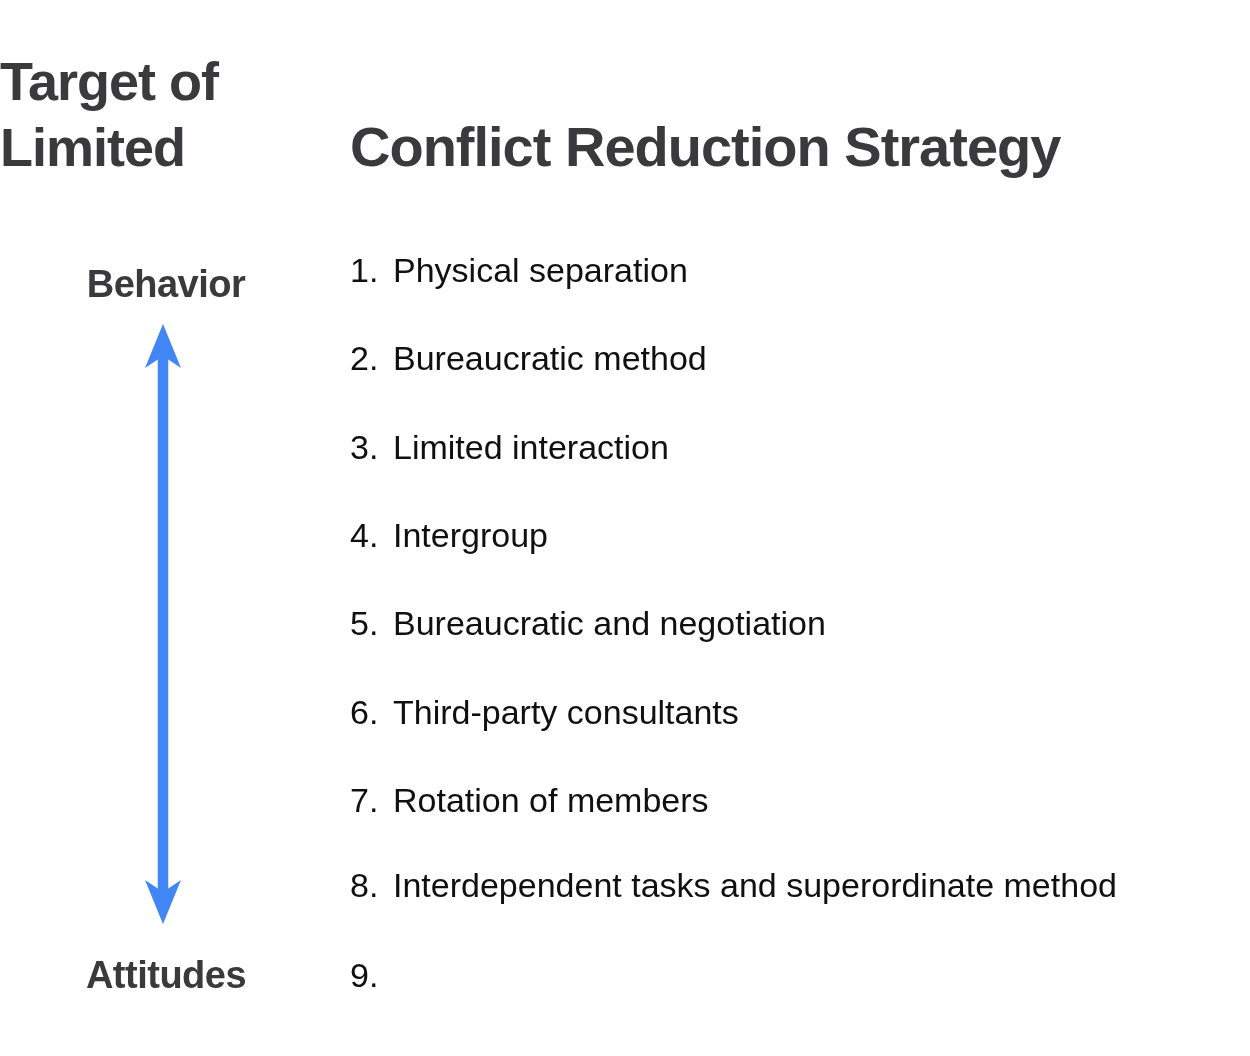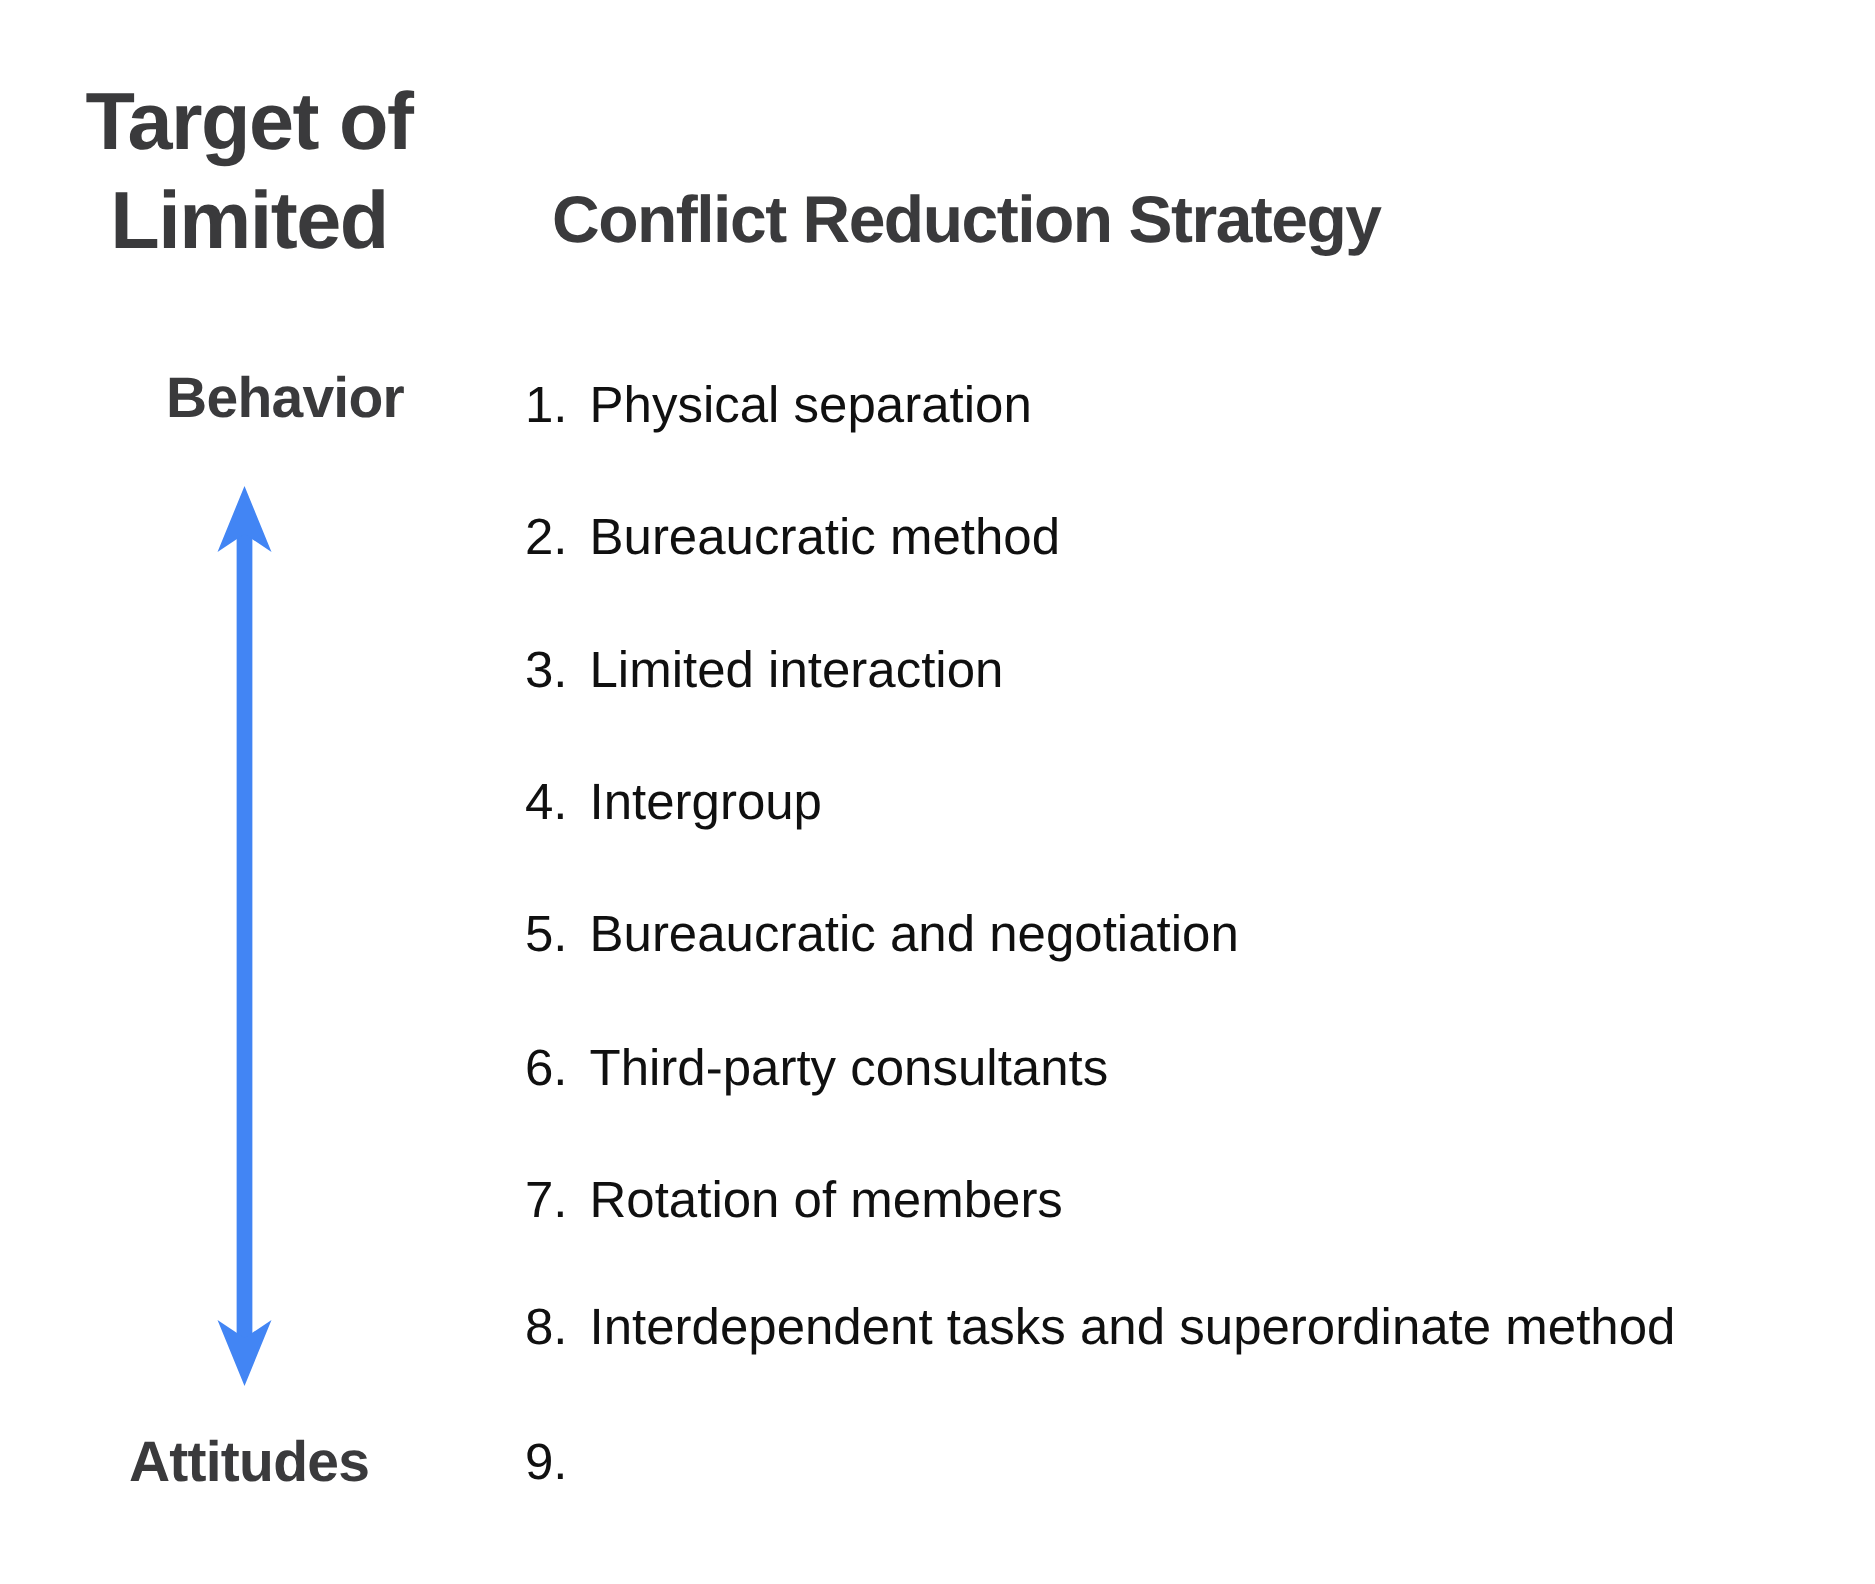--- a/index.html
+++ b/index.html
@@ -10,54 +10,54 @@
     background: var(--background, #ffffff);
     font-family: "Liberation Sans", sans-serif;
     overflow: hidden;
   }
   
   .left-title {
     position: absolute;
     left: 0;
     top: 48px;
     width: 332px;
-    text-align: center;
+    text-align: left;
     font-weight: bold;
     font-size: 54px;
     line-height: 66px;
     letter-spacing: -1px;
     color: var(--heading, #3a3a3c);
   }
   .axis-label {
     position: absolute;
     left: 0;
     width: 332px;
     text-align: center;
     font-weight: bold;
     font-size: 38px;
     line-height: 44px;
     letter-spacing: -0.5px;
     color: var(--heading, #3a3a3c);
   }
-  .axis-label.top    { top: 244px; padding-left: 24px; }
+  .axis-label.top    { top: 262px; }
   .axis-label.bottom { top: 953px; }
   .arrow-svg {
     position: absolute;
     left: 140px;
     top: 322px;
     width: 46px;
     height: 604px;
   }
   
   .right-title {
     position: absolute;
-    left: 368px;
+    left: 350px;
     top: 114px;
     font-weight: bold;
-    font-size: 44px;
+    font-size: 56px;
     line-height: 66px;
     letter-spacing: -1px;
     color: var(--heading, #3a3a3c);
     white-space: nowrap;
   }
   .list { position: absolute; left: 0; top: 0; width: 1250px; height: 1056px; }
   .item {
     position: absolute;
     left: 350px;
     display: flex;

